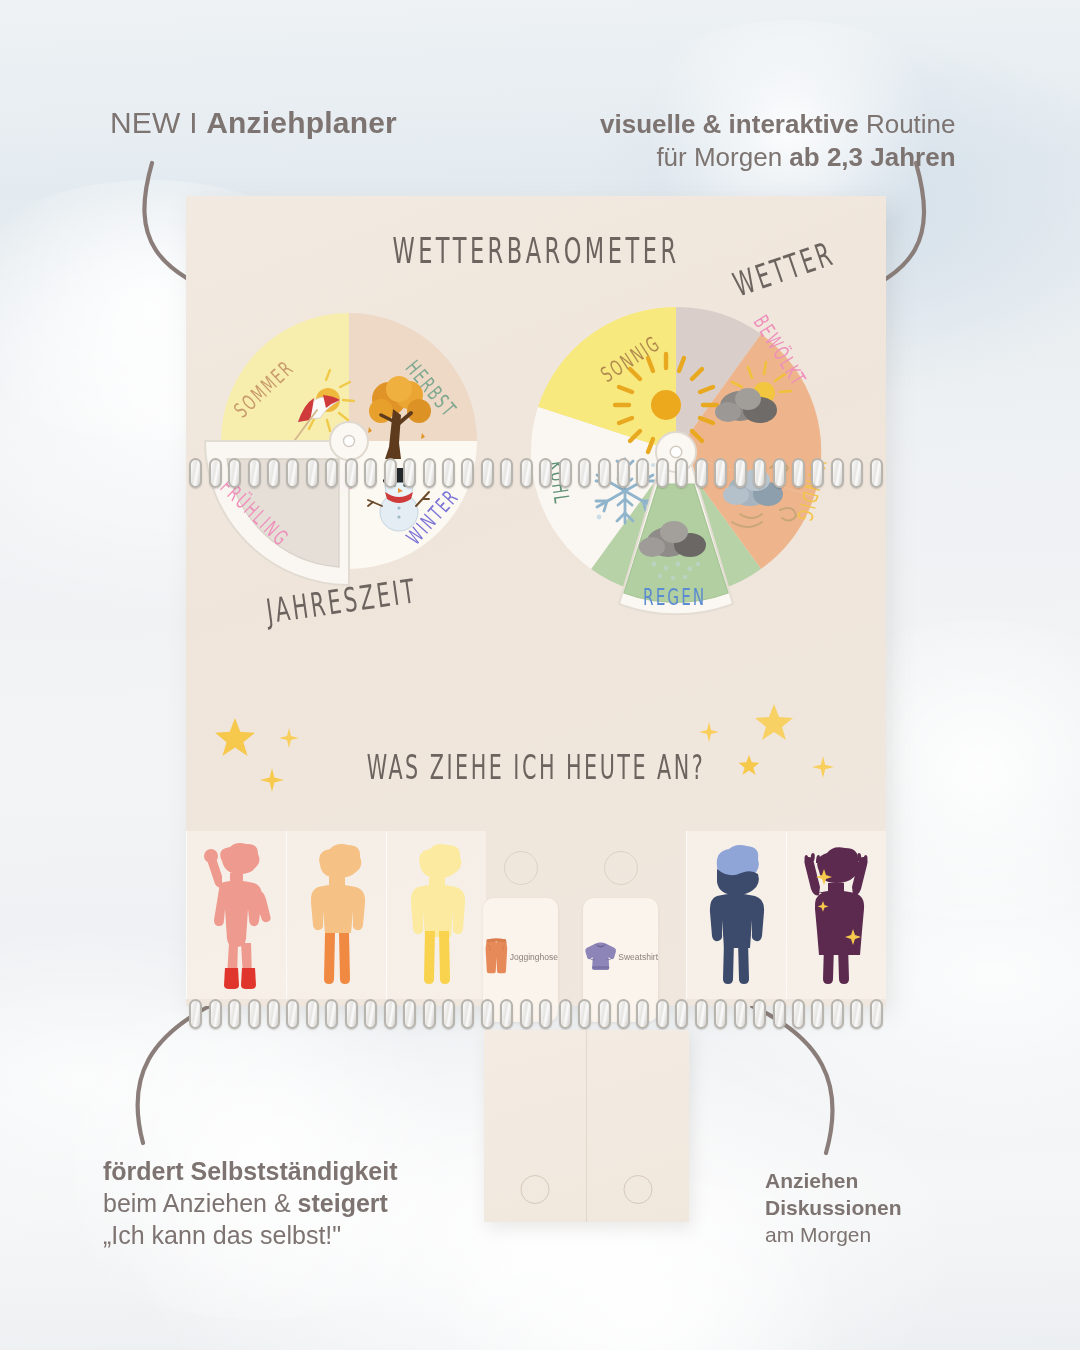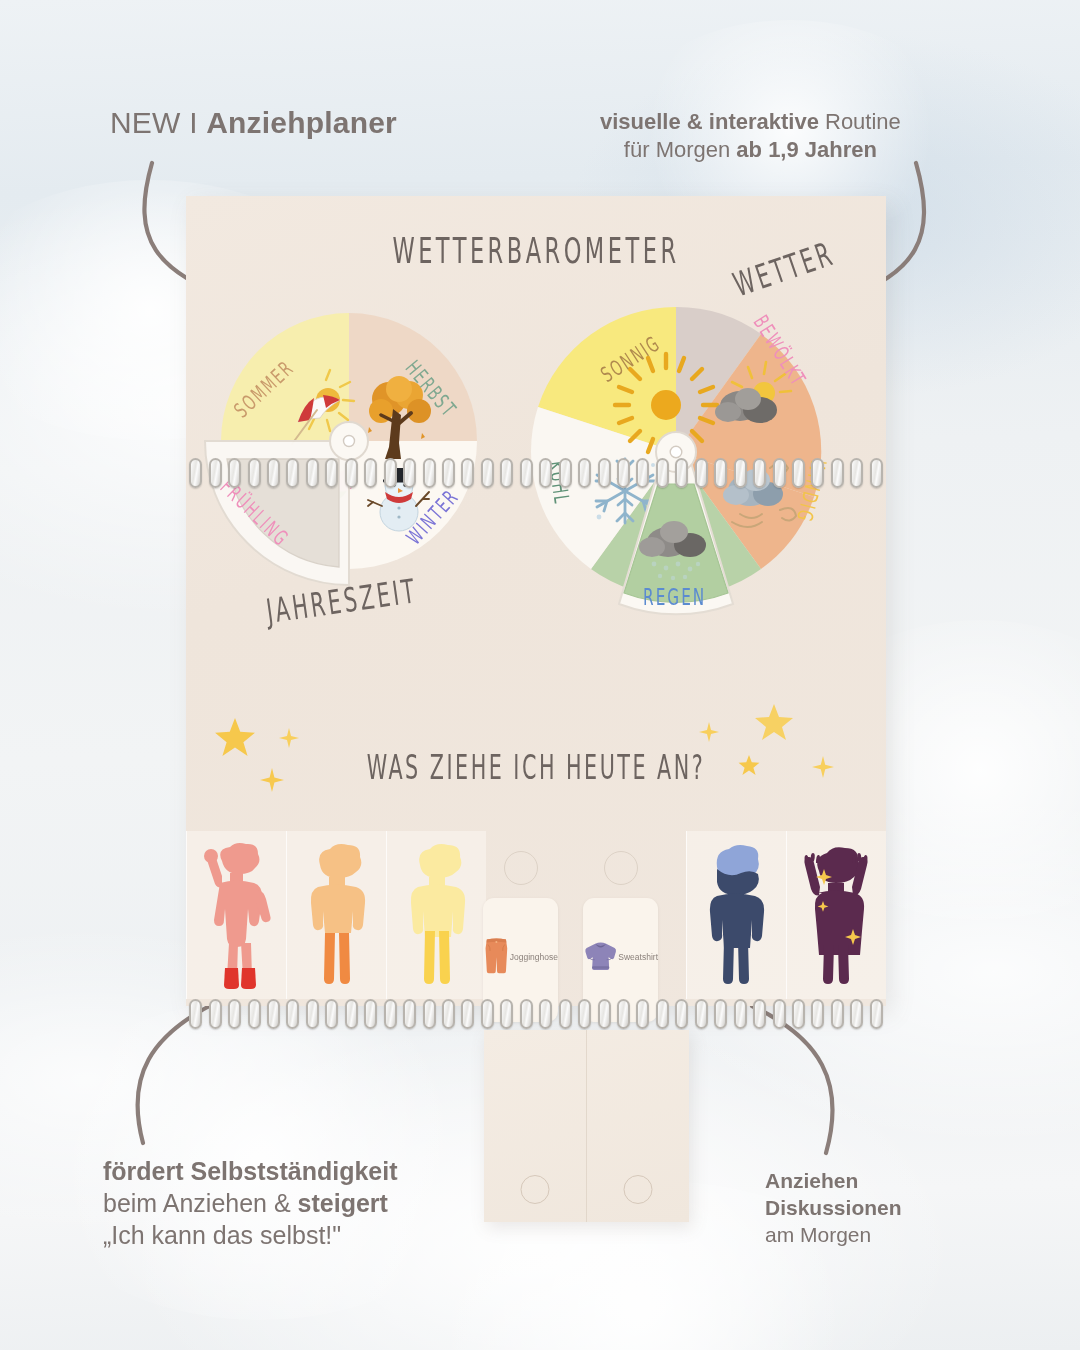--- a/index.html
+++ b/index.html
@@ -28,21 +28,21 @@
   }
 
   
   .curves { position: absolute; inset: 0; }
 
   
   .callout { position: absolute; color: #7d7471; line-height: 1.28; }
   .callout .lt { font-weight: 300; }
   .callout .bd { font-weight: 700; }
   #callout-tl { left: 110px; top: 104px; font-size: 30px; letter-spacing: .2px; }
-  #callout-tr { left: 600px; top: 108px; font-size: 22px; text-align: center; }
+  #callout-tr { left: 600px; top: 108px; font-size: 26px; text-align: right; }
   #callout-bl { left: 103px; top: 1155px; font-size: 25px; }
   #callout-br { left: 765px; top: 1168px; font-size: 21px; }
 
   
   .planner {
     position: absolute; left: 186px; top: 196px; width: 700px; height: 810px;
     background: linear-gradient(160deg, #f2e9e0 0%, #efe5db 40%, #f0e7de 100%);
     box-shadow: 6px 8px 22px rgba(110,100,95,0.13);
   }
   .board-top { position: absolute; left: 0; top: 0; width: 100%; height: 455px; }
@@ -146,21 +146,21 @@
   <path d="M143,1143 C 125,1075 152,1035 215,1003" fill="none" stroke="#8b7e7a" stroke-width="4.2" stroke-linecap="round"></path>
   <path d="M826,1153 C 846,1082 820,1038 752,1006" fill="none" stroke="#8b7e7a" stroke-width="4.2" stroke-linecap="round"></path>
 </svg>
 
 <div class="callout" id="callout-tl">
   <span class="lt">NEW I </span><span class="bd">Anziehplaner</span>
 </div>
 
 <div class="callout" id="callout-tr">
   <div><span class="bd">visuelle &amp; interaktive </span><span class="lt">Routine</span></div>
-  <div><span class="lt">für Morgen </span><span class="bd">ab 1,9 Jahren</span></div>
+  <div><span class="lt">für Morgen </span><span class="bd">ab 2,3 Jahren</span></div>
 </div>
 
 <div class="callout" id="callout-bl">
   <div><span class="bd">fördert Selbstständigkeit</span></div>
   <div><span class="lt">beim Anziehen &amp; </span><span class="bd">steigert</span></div>
   <div><span class="lt">„Ich kann das selbst!"</span></div>
 </div>
 
 <div class="callout" id="callout-br">
   <div><span class="bd">Anziehen</span></div>

